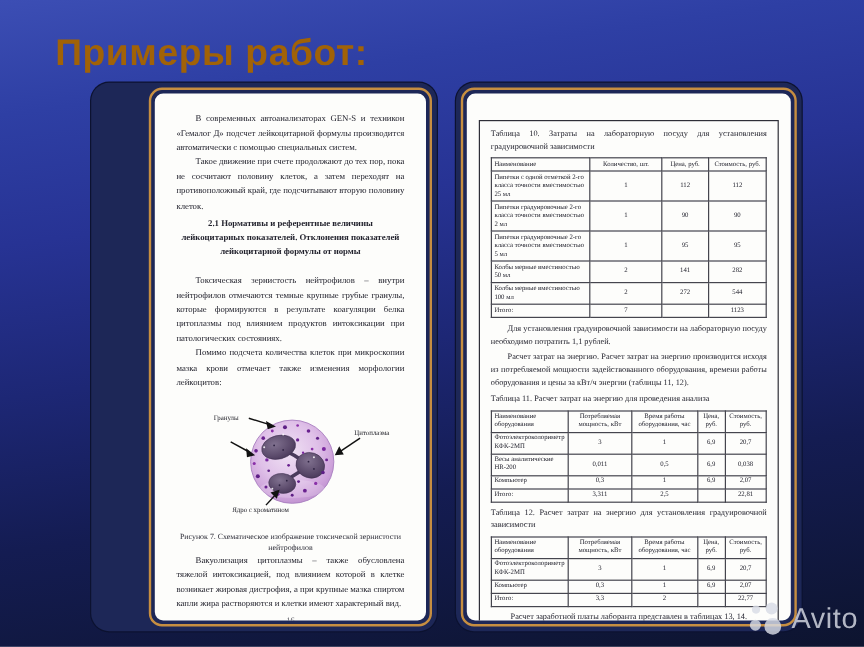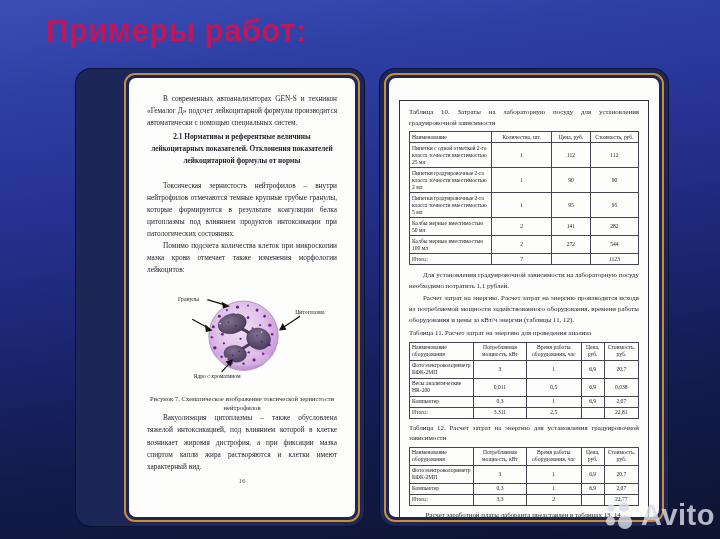--- a/index.html
+++ b/index.html
@@ -2,22 +2,22 @@
 <html><head>
 <meta charset="utf-8">
 <style>
   html,body{margin:0;padding:0;}
   body{
     width:720px;height:539px;position:relative;overflow:hidden;
     background:linear-gradient(172deg,#3c4eb4 0%,#2e3fa4 15%,#273394 32%,#1d2775 52%,#141c52 72%,#0d142f 100%);
     font-family:"Liberation Sans",sans-serif;
   }
   .slide-title{
-    position:absolute;left:46px;top:13px;margin:0;
-    color:#be185d;font-size:31px;font-weight:700;letter-spacing:.5px;
+    position:absolute;left:46px;top:26px;margin:0;
+    color:#a16207;font-size:31px;font-weight:700;letter-spacing:.5px;
   }
   
   .card{position:absolute;top:69px;width:288px;height:457px;background:#1d2757;
     border-radius:15px;padding:4px;box-sizing:border-box;box-shadow:0 0 0 1px #0c1230;}
   .card-left{left:76px;padding-left:48px;}
   .card-right{left:380px;}
   .card-inner{border:2px solid #c68e41;border-radius:11px;padding:3px;height:100%;box-sizing:border-box;}
   .page{background:#fdfdfb;border-radius:7px;height:100%;box-sizing:border-box;overflow:hidden;
     font-family:"Liberation Serif",serif;color:#23232e;}
   
@@ -42,35 +42,36 @@
   .t10 th:nth-child(3),.t10 td:nth-child(3){width:17%;}
   .t10 th:nth-child(4),.t10 td:nth-child(4){width:21%;}
   .t5 th:nth-child(1),.t5 td:nth-child(1){width:28%;text-align:left;}
   .t5 th:nth-child(2),.t5 td:nth-child(2){width:23%;}
   .t5 th:nth-child(3),.t5 td:nth-child(3){width:24%;}
   .t5 th:nth-child(4),.t5 td:nth-child(4){width:10%;}
   .t5 th:nth-child(5),.t5 td:nth-child(5){width:15%;}
   .closing{margin:3px 0 2px;font-size:6.9px;line-height:10px;text-align:center;}
   
   .watermark{position:absolute;right:5px;bottom:7px;display:flex;align-items:center;gap:3px;}
-  .watermark .wm-text{color:rgba(216,220,229,.82);font-size:29px;font-weight:700;
+  .watermark .wm-text{color:rgba(216,220,229,.82);font-size:24px;font-weight:400;
     font-family:"Liberation Sans",sans-serif;letter-spacing:.5px;}
   
   .fig-label{font-family:"Liberation Serif",serif;font-size:7.6px;fill:#1c1c24;}
 </style>
 </head>
 <body>
 
 <div>
   <h1 class="slide-title">Примеры работ:</h1>
 
   <div class="card card-left">
     <div class="card-inner">
       <div class="page page-left">
         <p class="para">В современных автоанализаторах GEN-S и техникон «Гемалог Д» подсчет лейкоцитарной формулы производится автоматически с помощью специальных систем.</p>
+        <p class="para">Такое движение при счете продолжают до тех пор, пока не сосчитают половину клеток, а затем переходят на противоположный край, где подсчитывают вторую половину клеток.</p>
         <p class="heading">2.1   Нормативы и референтные величины лейкоцитарных показателей. Отклонения показателей лейкоцитарной формулы от нормы</p>
         <div class="spacer"></div>
         <p class="para">Токсическая зернистость нейтрофилов – внутри нейтрофилов отмечаются темные крупные грубые гранулы, которые формируются в результате коагуляции белка цитоплазмы под влиянием продуктов интоксикации при патологических состояниях.</p>
         <p class="para">Помимо подсчета количества клеток при микроскопии мазка крови отмечает также изменения морфологии лейкоцитов:</p>
 
         <div class="figure-wrap">
           <svg width="252" height="118" viewBox="0 0 252 118">
             <defs>
               <radialGradient id="cellGrad" cx="45%" cy="38%" r="65%">
                 <stop offset="0%" stop-color="#f0e2f4"></stop>
@@ -139,21 +140,21 @@
             <line x1="99" y1="108" x2="110" y2="96" stroke="#111" stroke-width="1.6"></line>
             <polygon points="114,91 104,94 111,101" fill="#111"></polygon>
 
             <text x="55" y="14" text-anchor="middle" class="fig-label">Гранулы</text>
             <text x="216" y="31" text-anchor="middle" class="fig-label">Цитоплазма</text>
             <text x="93" y="116" text-anchor="middle" class="fig-label">Ядро с хроматином</text>
           </svg>
         </div>
 
         <p class="fig-caption">Рисунок 7. Схематическое изображение токсической зернистости нейтрофилов</p>
-        <p class="para">Вакуолизация цитоплазмы – также обусловлена тяжелой интоксикацией, под влиянием которой в клетке возникает жировая дистрофия, а при фиксации мазка спиртом капли жира растворяются и клетки имеют характерный вид.</p>
+        <p class="para">Вакуолизация цитоплазмы – также обусловлена тяжелой интоксикацией, под влиянием которой в клетке возникает жировая дистрофия, а при крупные мазка спиртом капли жира растворяются и клетки имеют характерный вид.</p>
         <div class="pagenum">16</div>
       </div>
     </div>
   </div>
 
   <div class="card card-right">
     <div class="card-inner">
       <div class="page page-right">
         <div class="frame">
           <div class="frame-content">

